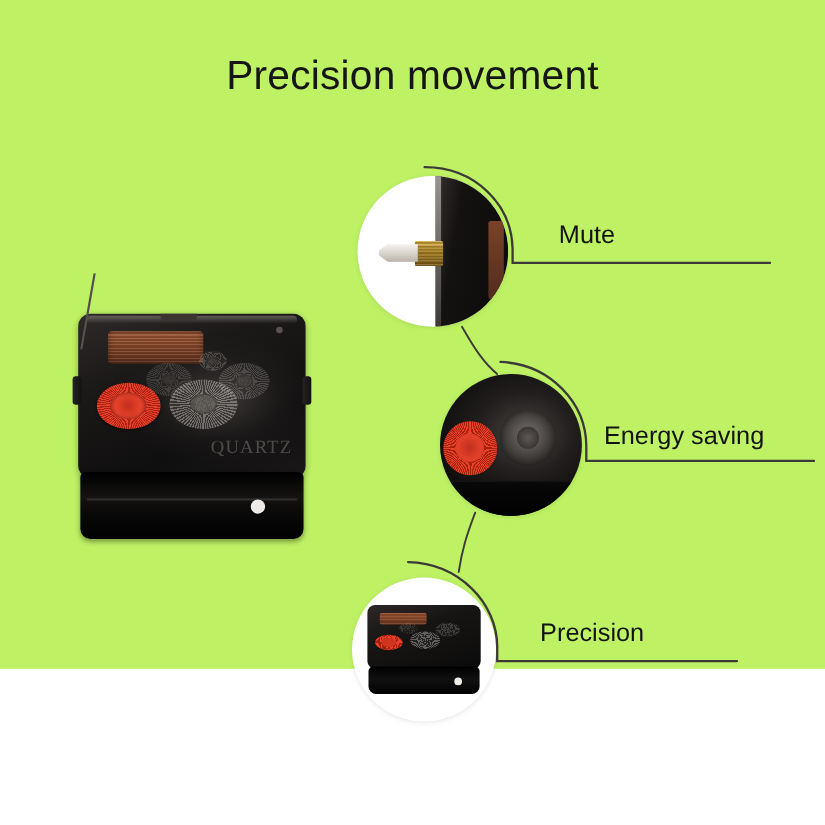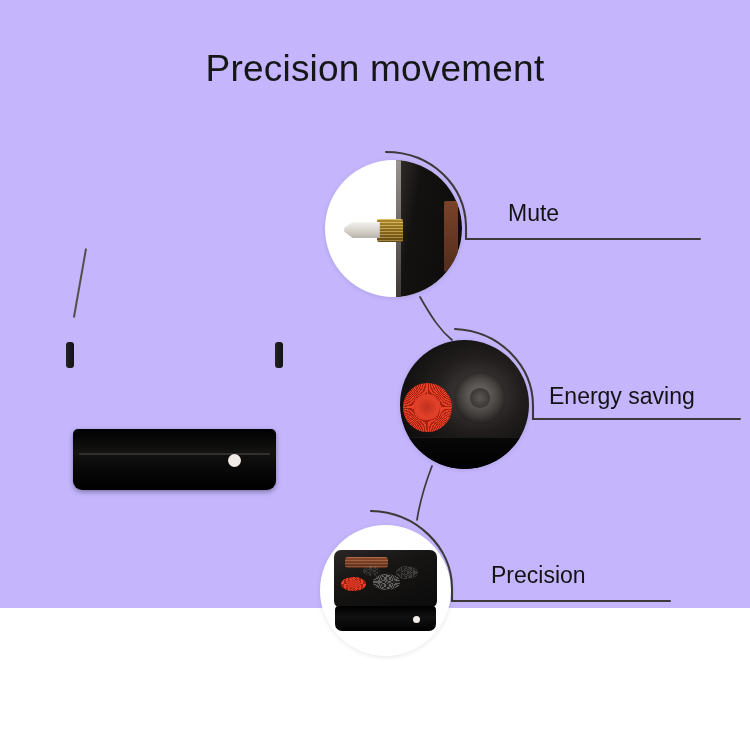--- a/index.html
+++ b/index.html
@@ -10,21 +10,21 @@
     width: 750px;
     height: 750px;
     overflow: hidden;
     font-family: "Liberation Sans", sans-serif;
   }
 
   #infographic {
     position: relative;
     width: 750px;
     height: 608px;
-    background: #c4b5fd;
+    background: #bef264;
   }
 
   
   .title {
     position: absolute;
     left: 0;
     top: 48px;
     width: 750px;
     text-align: center;
     font-size: 37px;
@@ -399,20 +399,39 @@
   }
 </style>
 </head>
 <body>
 
 <div id="infographic">
 
   <div class="title">Precision movement</div>
 
   <div class="movement-main">
+    <div class="mv-body">
+      <div class="mv-notch"></div>
+      <div class="mv-screwdot"></div>
+      <div class="mv-coil"></div>
+      <div class="gear g-small">
+          <span class="hub"></span>
+        </div>
+      <div class="gear g-tiny">
+          <span class="hub"></span>
+        </div>
+      <div class="gear g-mid">
+          <span class="hub"></span>
+        </div>
+      <div class="gear g-big">
+          <span class="hub"></span>
+        </div>
+      <div class="mv-redwheel"></div>
+      <div class="mv-brand">QUARTZ</div>
+    </div>
     <div class="mv-ear left"></div>
     <div class="mv-ear right"></div>
     <div class="mv-base">
       <div class="mv-hole"></div>
     </div>
     <div class="mv-wire"></div>
   </div>
 
   <div class="callout-circle cc-shadow" id="callout-mute">
     <div class="shaft-darkbody">

